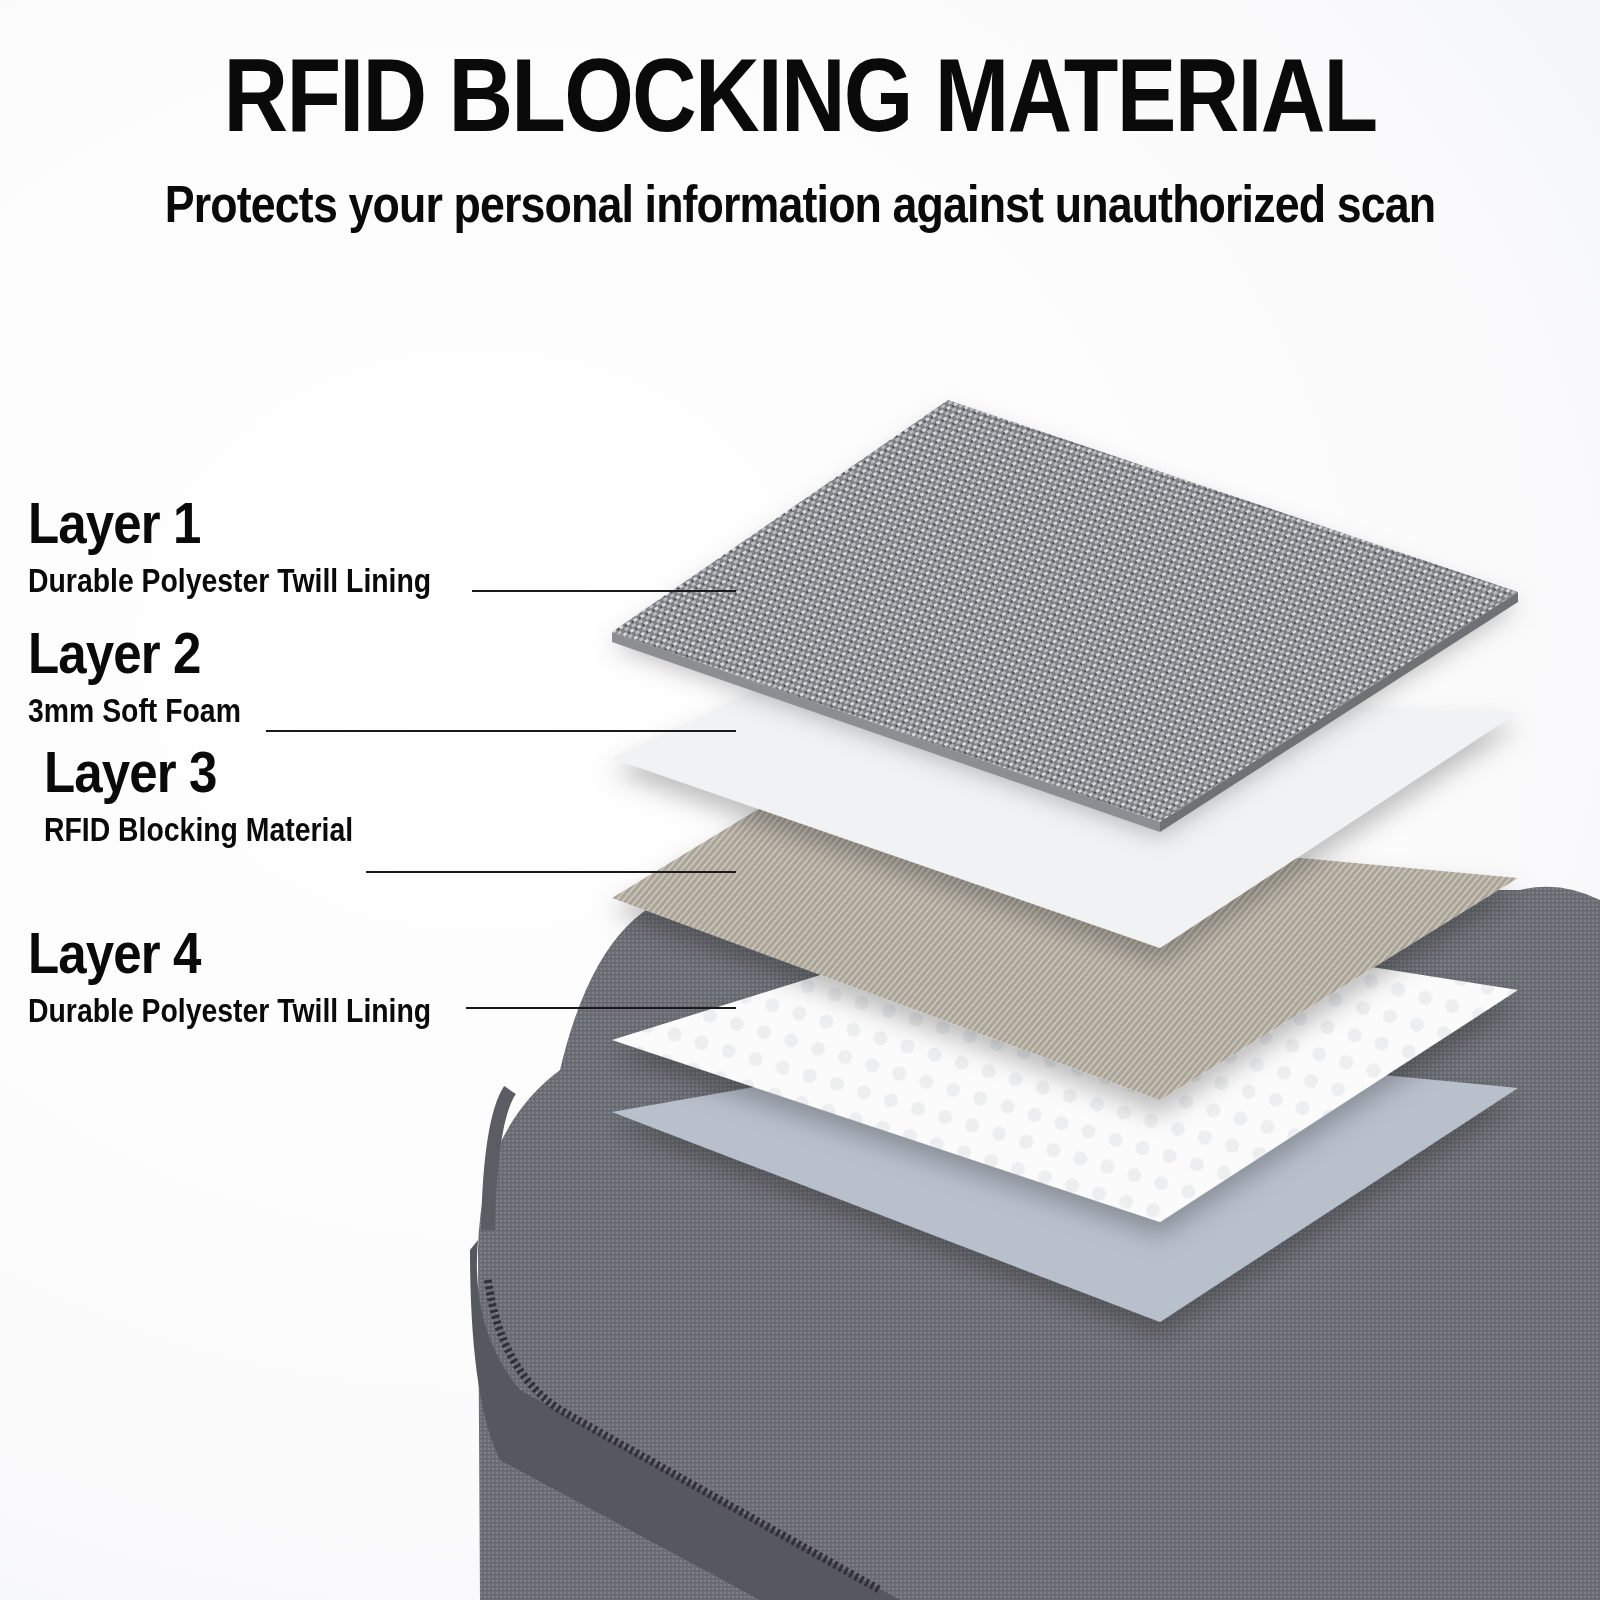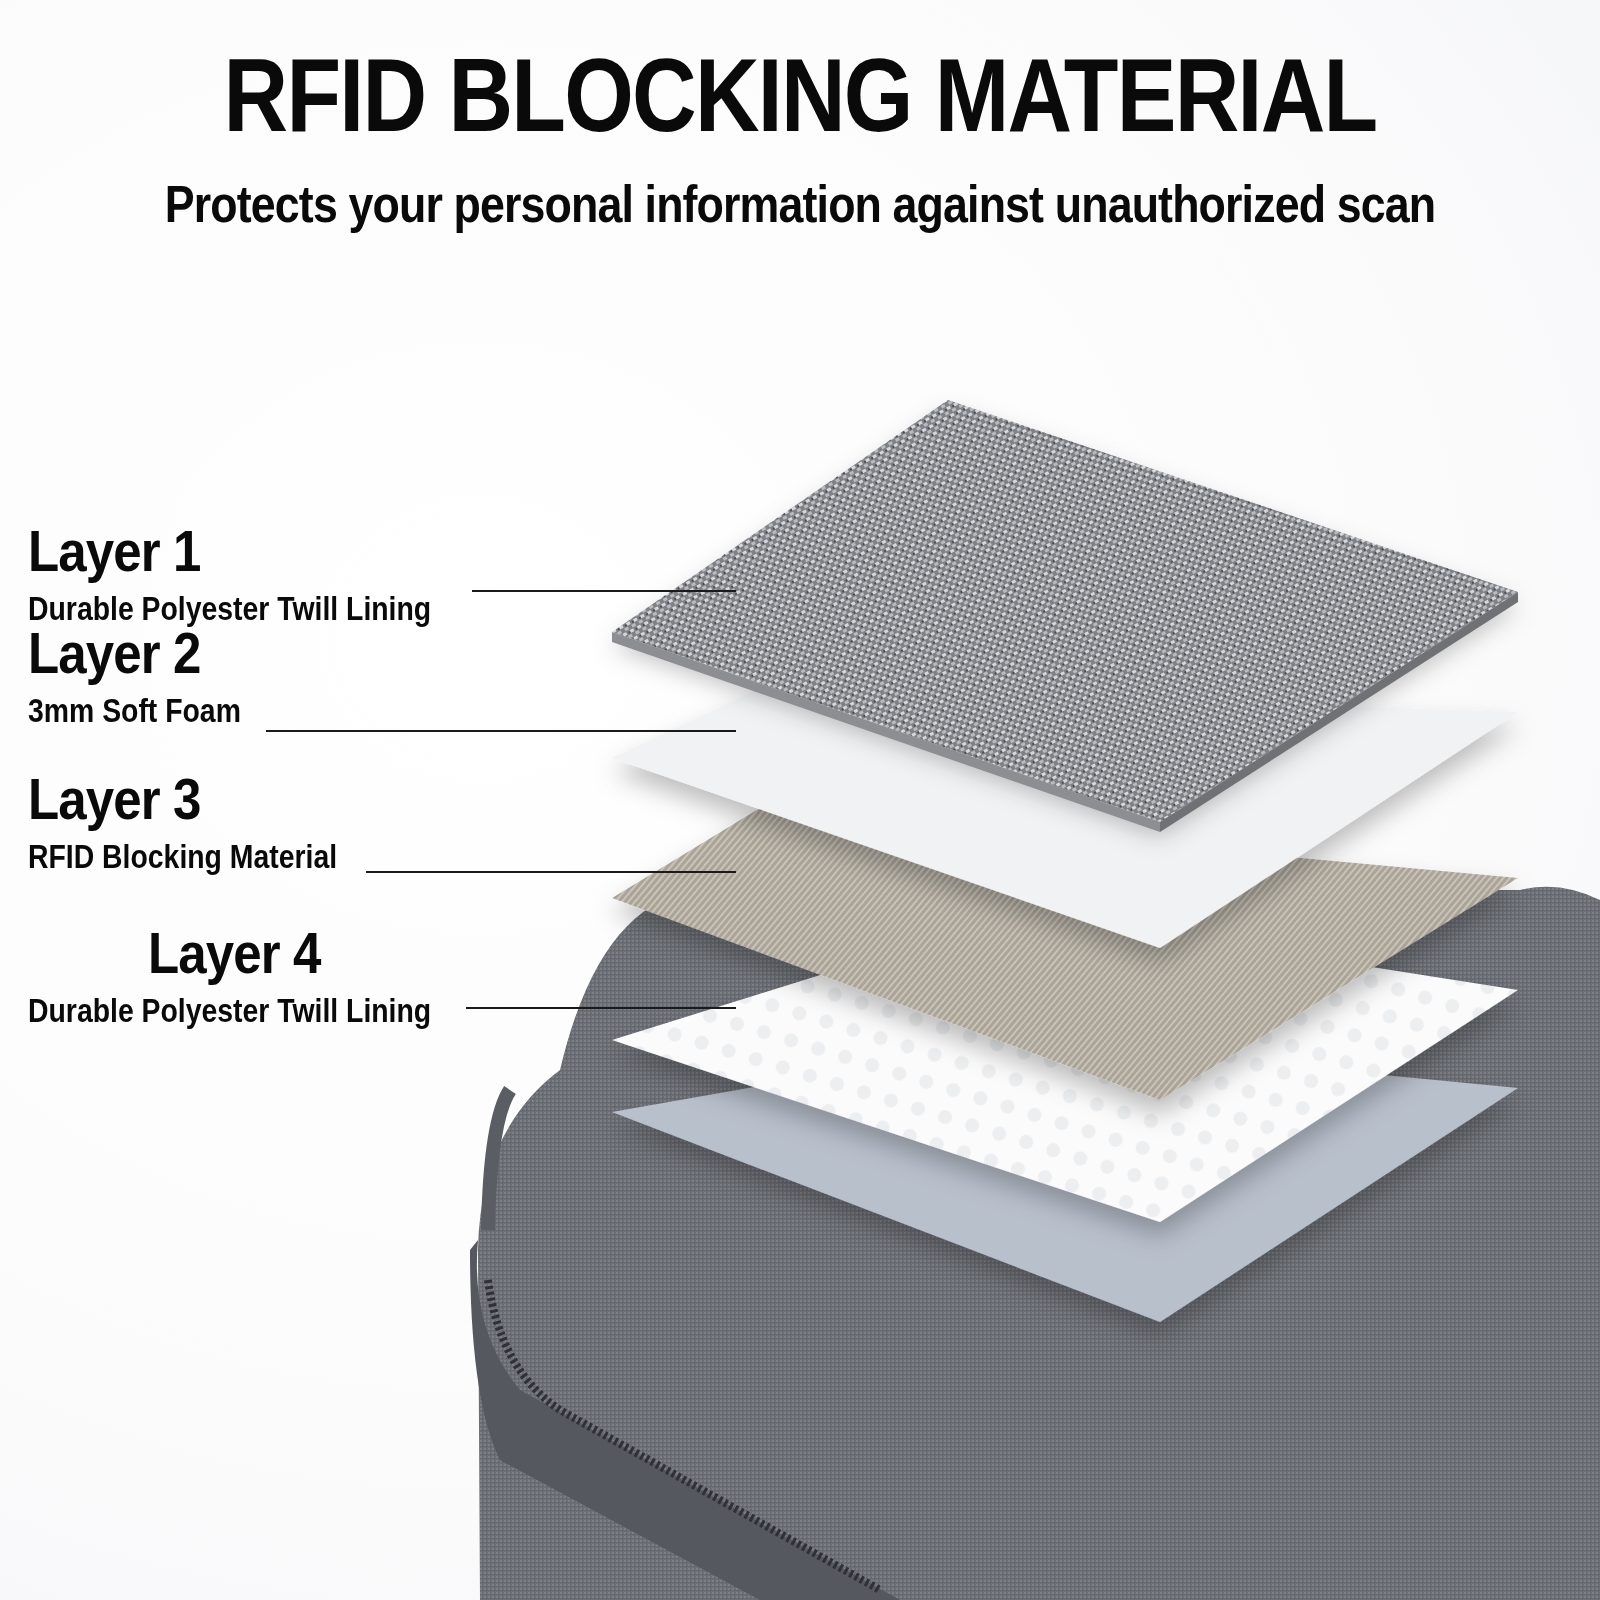--- a/index.html
+++ b/index.html
@@ -79,35 +79,35 @@
   <polygon points="612,758 760,688 1518,712 1160,948" fill="#f1f2f3" filter="url(#shadow)"></polygon>
 
   <polygon points="612,632 948,400 1518,592 1160,822" fill="url(#weave)" filter="url(#shadow)"></polygon>
   <polygon points="612,632 1160,822 1160,832 612,642" fill="#8c8e92"></polygon>
   <polygon points="1160,822 1518,592 1518,602 1160,832" fill="#6f7175"></polygon>
 </svg>
 
 <div class="title">RFID BLOCKING MATERIAL</div>
 <div class="subtitle">Protects your personal information against unauthorized scan</div>
 
-<div class="layer-block" style="top:522px;">
+<div class="layer-block" style="top:494px;">
   <div class="layer-heading">Layer 1</div>
   <div class="layer-desc">Durable Polyester Twill Lining</div>
 </div>
 <div class="leader" style="left:472px; top:590px; width:264px;"></div>
 
 <div class="layer-block" style="top:624px;">
   <div class="layer-heading">Layer 2</div>
   <div class="layer-desc">3mm Soft Foam</div>
 </div>
 <div class="leader" style="left:266px; top:730px; width:470px;"></div>
 
-<div class="layer-block" style="top:770px;">
+<div class="layer-block" style="top:743px;margin-left:16px;">
   <div class="layer-heading">Layer 3</div>
   <div class="layer-desc">RFID Blocking Material</div>
 </div>
 <div class="leader" style="left:366px; top:871px; width:370px;"></div>
 
-<div class="layer-block" style="top:924px;text-align:center;">
+<div class="layer-block" style="top:924px;">
   <div class="layer-heading">Layer 4</div>
   <div class="layer-desc">Durable Polyester Twill Lining</div>
 </div>
 <div class="leader" style="left:466px; top:1007px; width:270px;"></div>
 
 </body></html>

